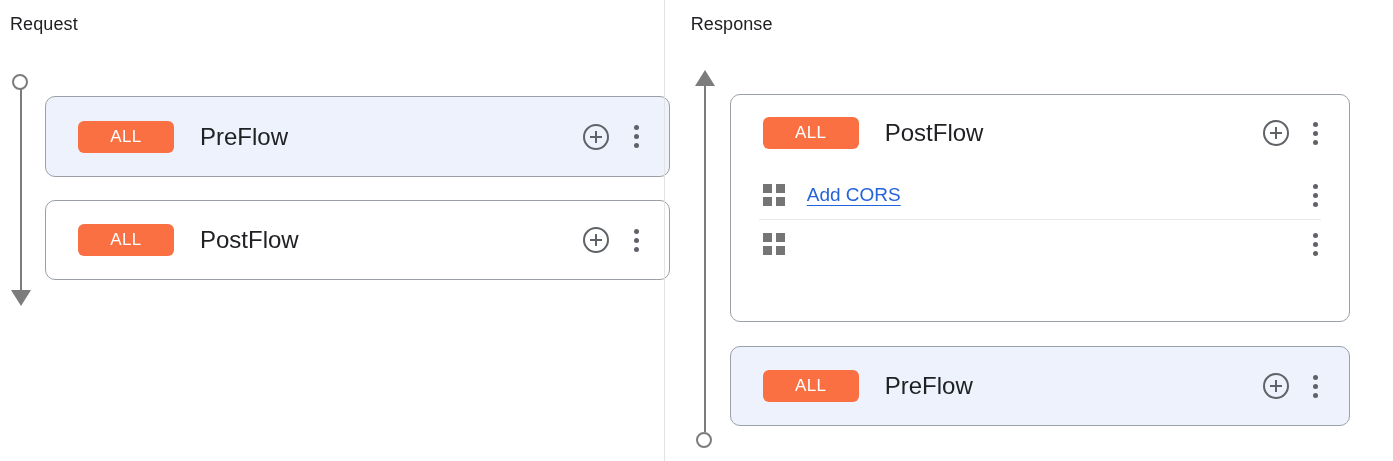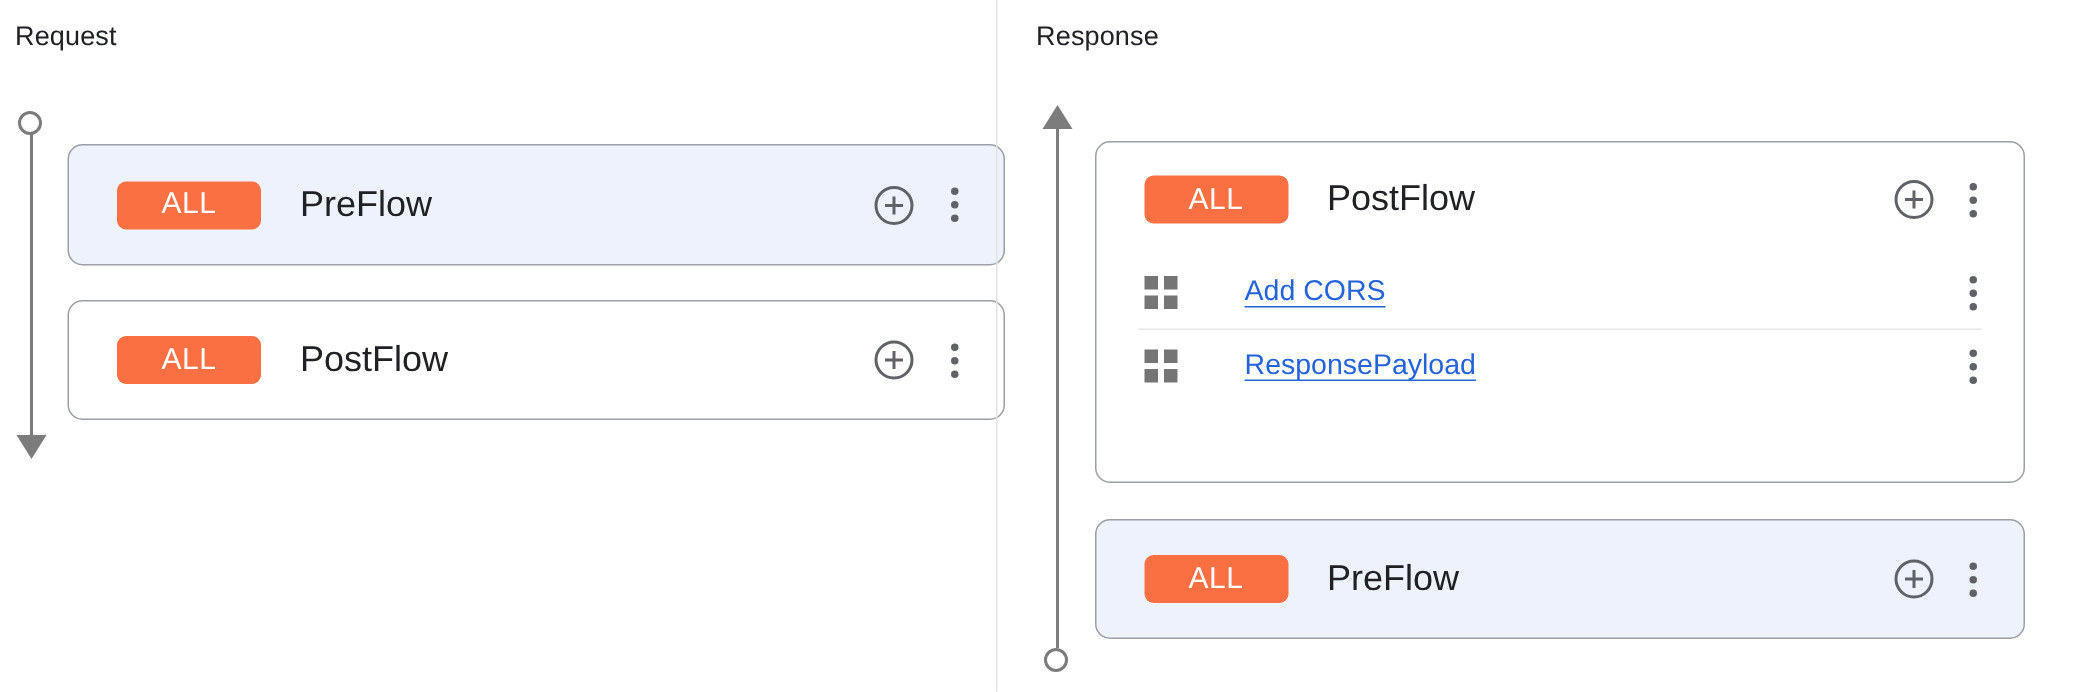--- a/index.html
+++ b/index.html
@@ -118,21 +118,21 @@
 
   .badge {
     display: inline-flex;
     align-items: center;
     justify-content: center;
     width: 96px;
     height: 32px;
     border-radius: 6px;
     background: #fb7043;
     color: #ffffff;
-    font-size: 20px;
+    font-size: 17px;
     font-weight: 400;
     letter-spacing: 0.4px;
     flex: none;
   }
 
   .flow-name {
     margin-left: 26px;
     font-size: 24px;
     font-weight: 500;
     color: #202124;
@@ -194,21 +194,20 @@
     background: #5f6368;
   }
 
   
   .policy-row {
     position: relative;
     display: flex;
     align-items: center;
     height: 48px;
     padding-left: 32px;
-    gap: 23px;
   }
   .policy-row .row-actions { padding-right: 22px; }
 
   .icon-grid {
     width: 22px;
     height: 22px;
     display: grid;
     grid-template-columns: 9px 9px;
     grid-template-rows: 9px 9px;
     gap: 4px;
@@ -339,21 +338,20 @@
 
       <div class="row-divider"></div>
 
       <div class="policy-row">
         <span class="icon-grid">
           <i></i>
             <i></i>
             <i></i>
             <i></i>
         </span>
-        <a class="policy-link">ResponsePayload</a>
         <span class="row-actions">
           <span class="icon-dots">
             <i></i>
               <i></i>
               <i></i>
           </span>
         </span>
       </div>
 
     </div>

